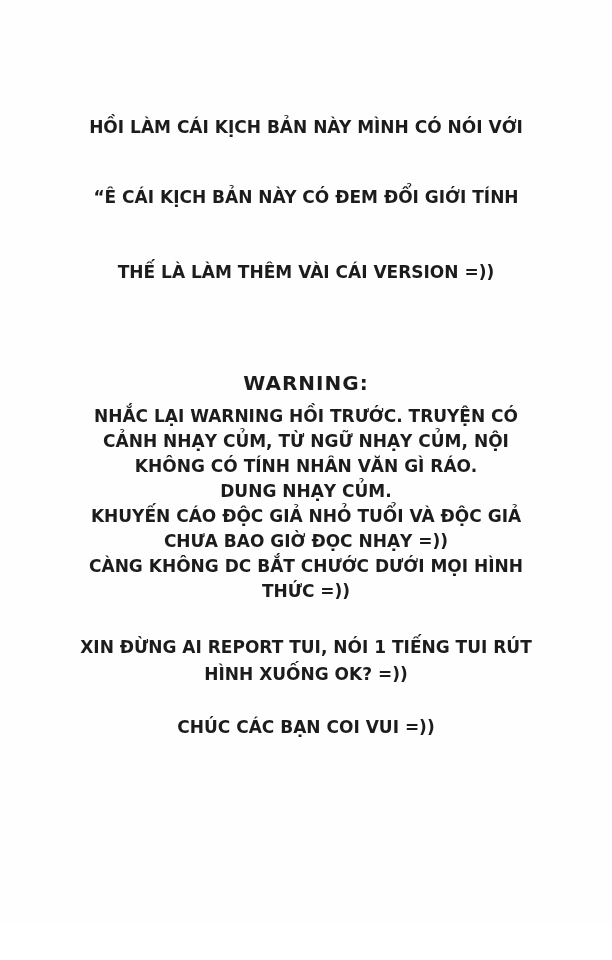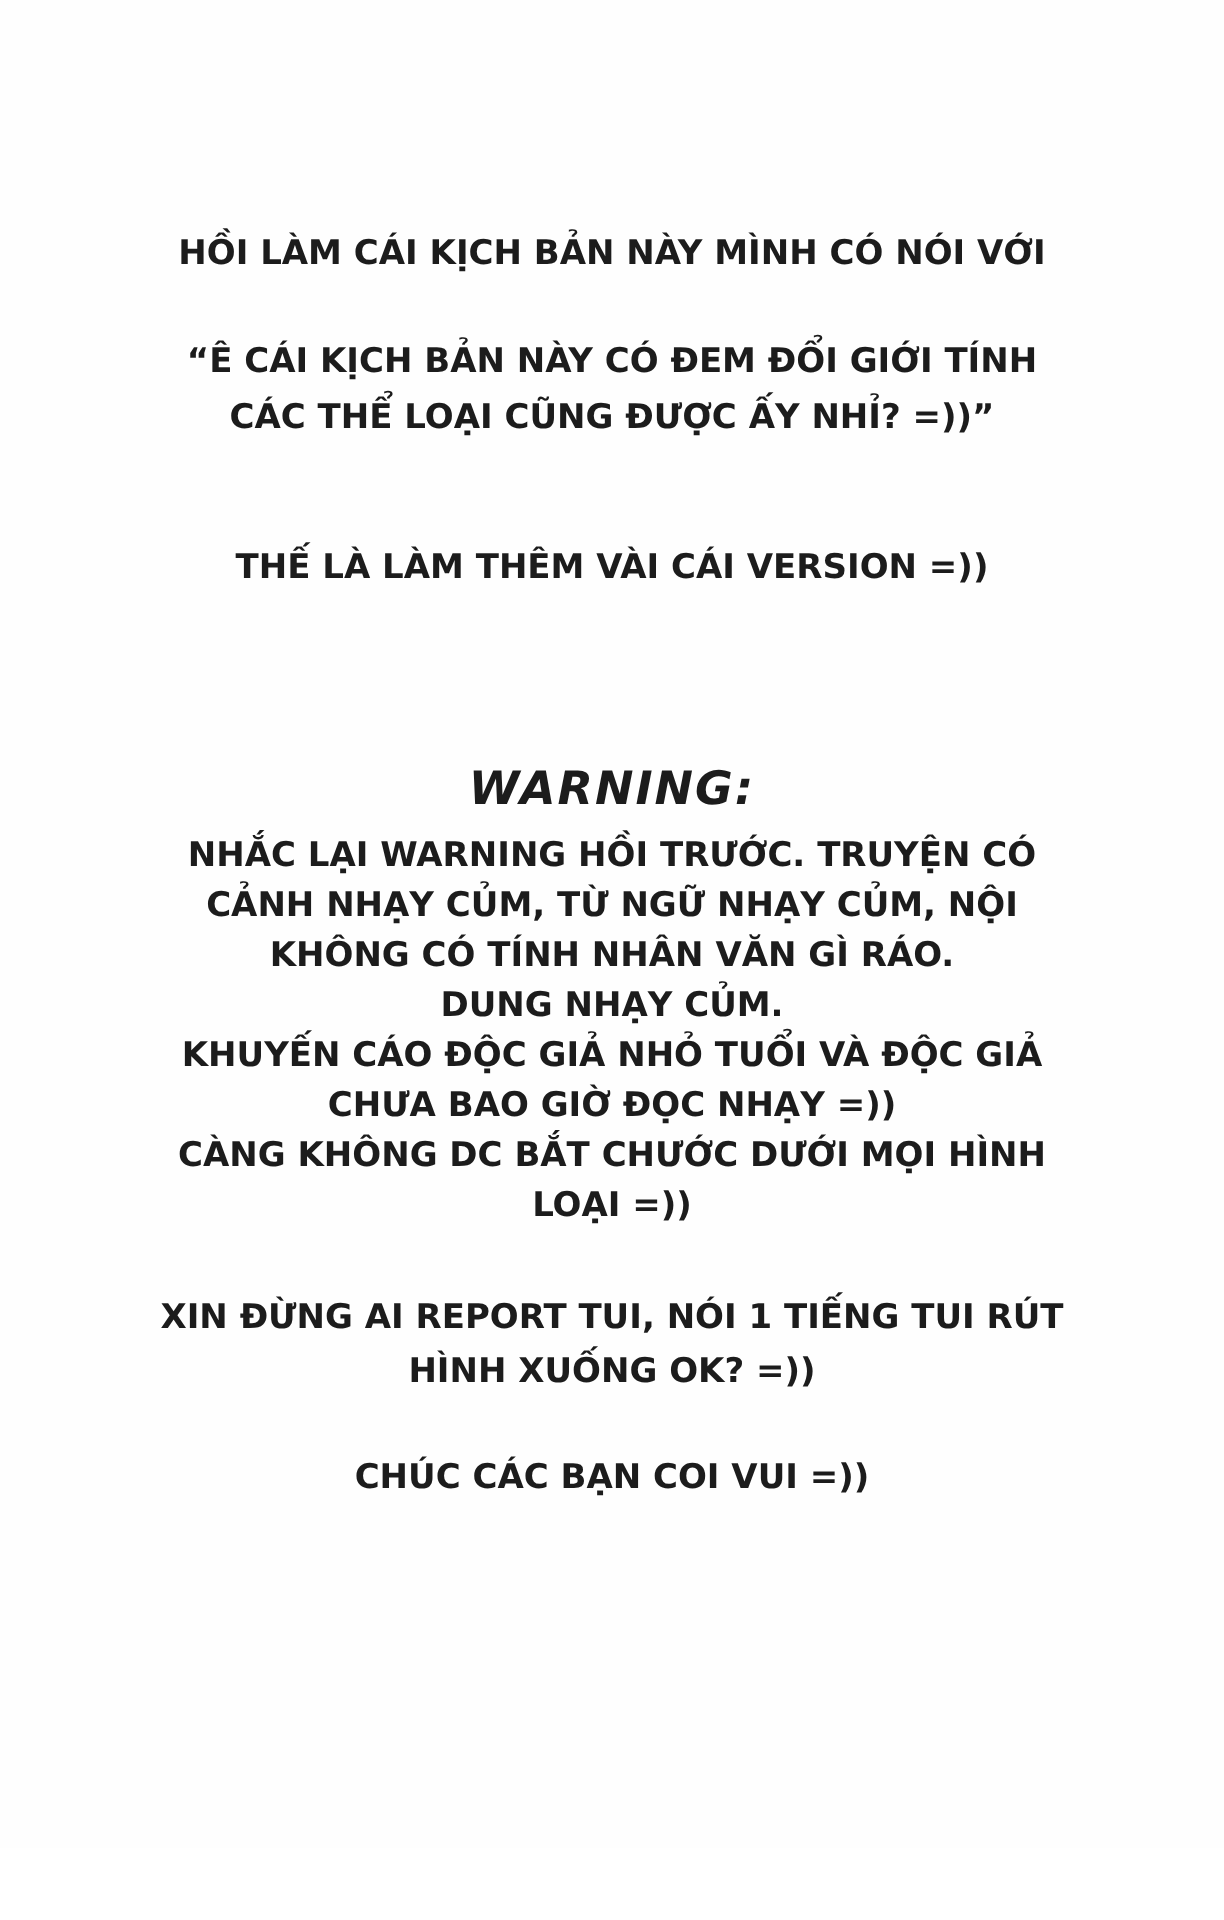--- a/index.html
+++ b/index.html
@@ -25,37 +25,36 @@
     width: 100%;
   }
   .line {
     font-size: 17px;
     line-height: 30px;
   }
   .intro-block .line {
     line-height: 31px;
   }
   .quote-block {
-    margin-top: 24px;
+    margin-top: 40px;
   }
   .quote-block .line {
     line-height: 28px;
   }
   .version-block {
     margin-top: 48px;
   }
   .version-block .line {
     line-height: 26px;
   }
   .warning-heading {
     margin-top: 80px;
-    font-size: 23px;
+    font-size: 20px;
     line-height: 36px;
     letter-spacing: 1px;
-    font-style: italic;
   }
   .warning-body {
     margin-top: 3px;
   }
   .warning-body .line {
     line-height: 25px;
     text-align: center;
   }
   .request-block {
     margin-top: 30px;
@@ -74,38 +73,37 @@
 <body>
 
 <div class="page">
 
   <section class="block intro-block">
     <div class="line">HỒI LÀM CÁI KỊCH BẢN NÀY MÌNH CÓ NÓI VỚI</div>
   </section>
 
   <section class="block quote-block">
     <div class="line">“Ê CÁI KỊCH BẢN NÀY CÓ ĐEM ĐỔI GIỚI TÍNH</div>
-    <div class="line">CÁC THỂ LOẠI CŨNG ĐƯỢC ẤY NHỈ? =))”</div>
   </section>
 
   <section class="block version-block">
     <div class="line">THẾ LÀ LÀM THÊM VÀI CÁI VERSION =))</div>
   </section>
 
   <div class="warning-heading">WARNING:</div>
 
   <section class="block warning-body">
     <div class="line">NHẮC LẠI WARNING HỒI TRƯỚC. TRUYỆN CÓ</div>
     <div class="line">CẢNH NHẠY CỦM, TỪ NGỮ NHẠY CỦM, NỘI</div>
     <div class="line">KHÔNG CÓ TÍNH NHÂN VĂN GÌ RÁO.</div>
     <div class="line">DUNG NHẠY CỦM.</div>
     <div class="line">KHUYẾN CÁO ĐỘC GIẢ NHỎ TUỔI VÀ ĐỘC GIẢ</div>
     <div class="line">CHƯA BAO GIỜ ĐỌC NHẠY =))</div>
     <div class="line">CÀNG KHÔNG DC BẮT CHƯỚC DƯỚI MỌI HÌNH</div>
-    <div class="line">LOẠI =))</div>
+    <div class="line">THỨC =))</div>
   </section>
 
   <section class="block request-block">
     <div class="line">XIN ĐỪNG AI REPORT TUI, NÓI 1 TIẾNG TUI RÚT</div>
     <div class="line">HÌNH XUỐNG OK? =))</div>
   </section>
 
   <section class="block closing-block">
     <div class="line">CHÚC CÁC BẠN COI VUI =))</div>
   </section>

